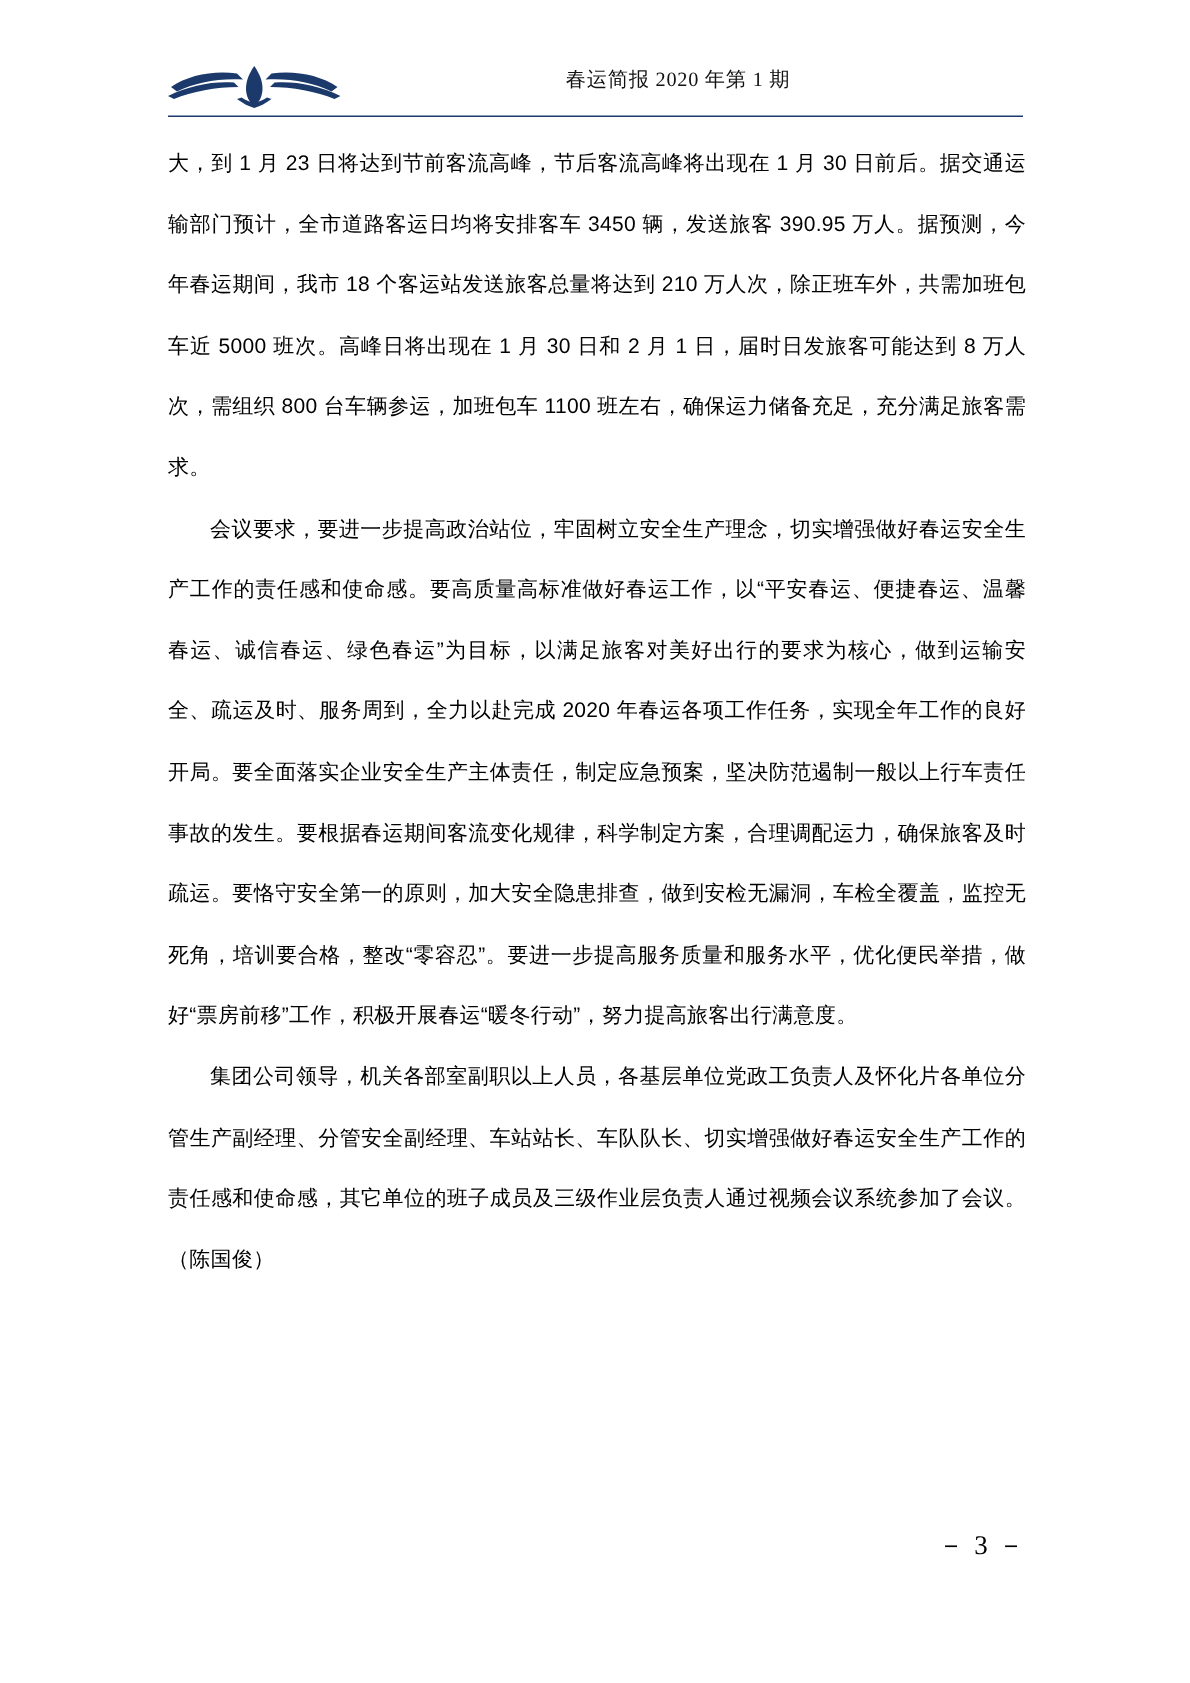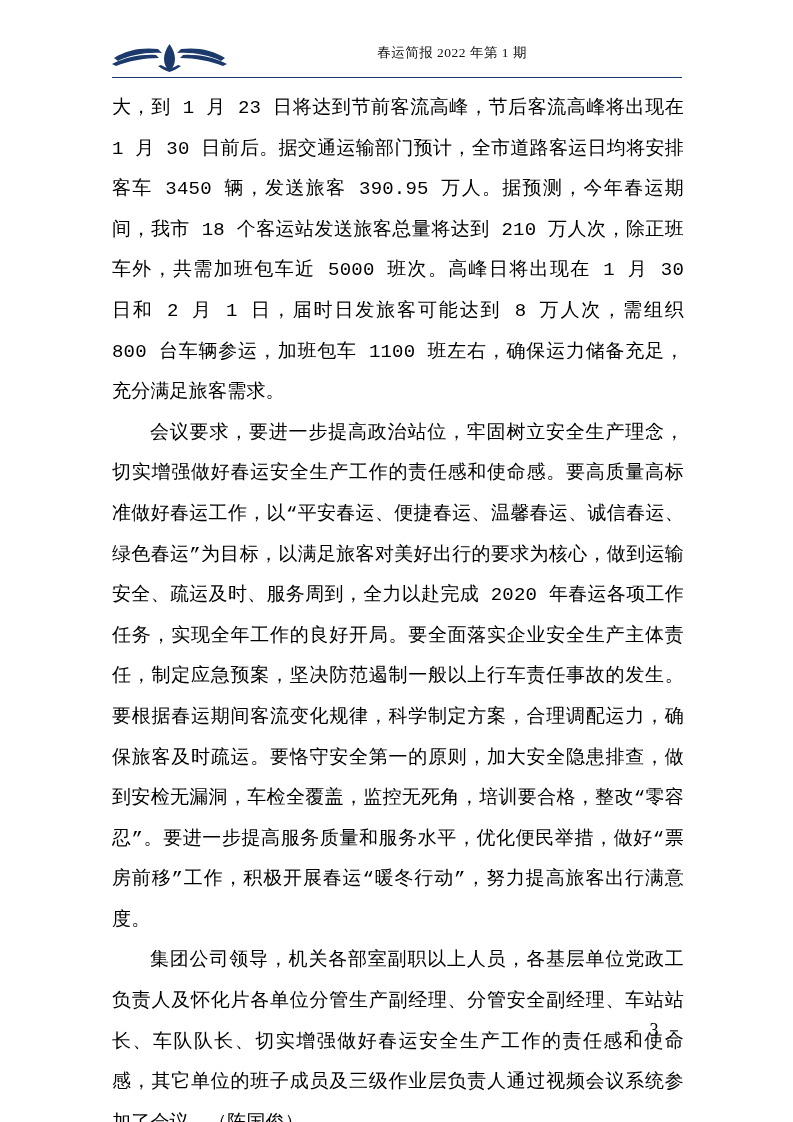--- a/index.html
+++ b/index.html
@@ -64,22 +64,22 @@
   }
 
   
   .content {
     position: absolute;
     left: 112px;
     top: 88px;
     width: 572px;
   }
   .para {
-    font-family: Liberation Mono, monospace;
-    font-size: 19px;
+    font-family: Liberation Sans, sans-serif;
+    font-size: 14px;
     line-height: 40.6px;
     text-align: justify;
     text-justify: inter-ideograph;
     margin: 0 0 0 0;
     color: #000000;
     letter-spacing: 0.2px;
   }
   .para.indent { text-indent: 2em; }
 
   
@@ -109,21 +109,21 @@
           <path d="M0 24 C14 17, 30 14, 44 15 L47 18 C32 18, 16 21, 4 26 Z"></path>
           <path d="M113 18 C101 10, 85 7, 69 9 L65 13 C81 12, 97 15, 109 21 Z"></path>
           <path d="M115 24 C101 17, 85 14, 71 15 L68 18 C83 18, 99 21, 111 26 Z"></path>
           <path d="M57.5 4 C54 9, 52 14, 52 19 C52 24, 54 28, 57.5 31 C61 28, 63 24, 63 19 C63 14, 61 9, 57.5 4 Z"></path>
           <ellipse cx="57.5" cy="18" rx="3.3" ry="5"></ellipse>
           <path d="M46 26 C50 29, 54 31, 57.5 32 C61 31, 65 29, 69 26 L66 25 C63 27, 60 28, 57.5 28.6 C55 28, 52 27, 49 25 Z"></path>
         </g>
       </svg>
     </div>
 
-    <div class="header-title">春运简报 2022 年第 1 期</div>
+    <div class="header-title">春运简报 2020 年第 1 期</div>
     <div class="header-rule"></div>
   </div>
 
   <div class="content">
     <p class="para">大，到 1 月 23 日将达到节前客流高峰，节后客流高峰将出现在 1 月 30 日前后。据交通运输部门预计，全市道路客运日均将安排客车 3450 辆，发送旅客 390.95 万人。据预测，今年春运期间，我市 18 个客运站发送旅客总量将达到 210 万人次，除正班车外，共需加班包车近 5000 班次。高峰日将出现在 1 月 30 日和 2 月 1 日，届时日发旅客可能达到 8 万人次，需组织 800 台车辆参运，加班包车 1100 班左右，确保运力储备充足，充分满足旅客需求。</p>
     <p class="para indent">会议要求，要进一步提高政治站位，牢固树立安全生产理念，切实增强做好春运安全生产工作的责任感和使命感。要高质量高标准做好春运工作，以“平安春运、便捷春运、温馨春运、诚信春运、绿色春运”为目标，以满足旅客对美好出行的要求为核心，做到运输安全、疏运及时、服务周到，全力以赴完成 2020 年春运各项工作任务，实现全年工作的良好开局。要全面落实企业安全生产主体责任，制定应急预案，坚决防范遏制一般以上行车责任事故的发生。要根据春运期间客流变化规律，科学制定方案，合理调配运力，确保旅客及时疏运。要恪守安全第一的原则，加大安全隐患排查，做到安检无漏洞，车检全覆盖，监控无死角，培训要合格，整改“零容忍”。要进一步提高服务质量和服务水平，优化便民举措，做好“票房前移”工作，积极开展春运“暖冬行动”，努力提高旅客出行满意度。</p>
     <p class="para indent">集团公司领导，机关各部室副职以上人员，各基层单位党政工负责人及怀化片各单位分管生产副经理、分管安全副经理、车站站长、车队队长、切实增强做好春运安全生产工作的责任感和使命感，其它单位的班子成员及三级作业层负责人通过视频会议系统参加了会议。（陈国俊）</p>
   </div>
 
   <div class="footer">－ 3 －</div>

